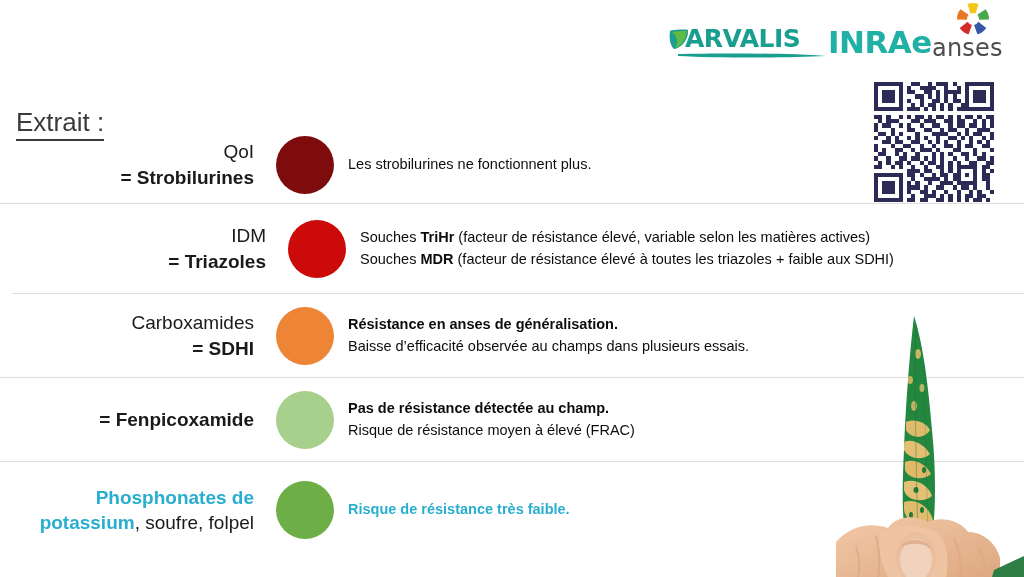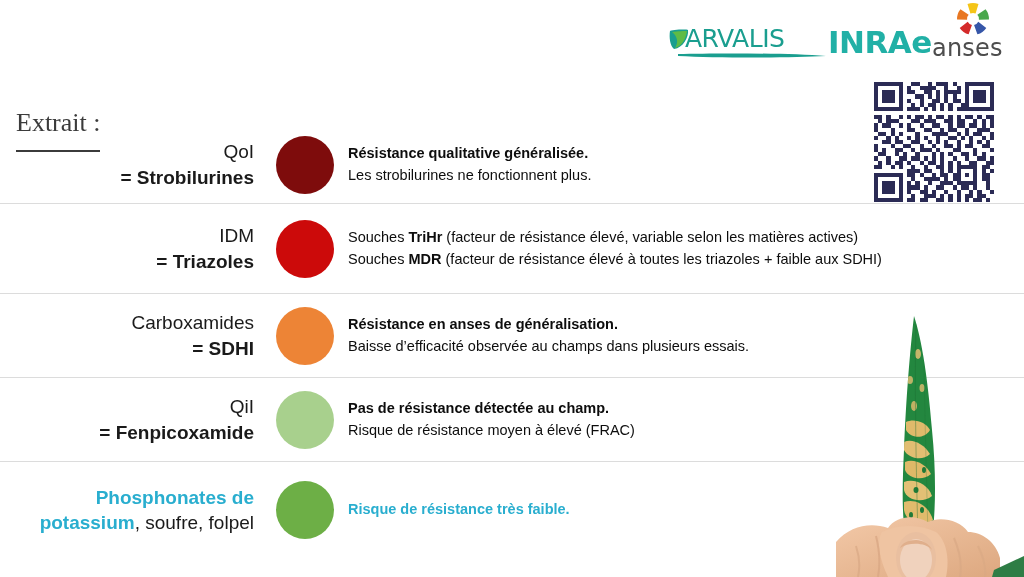--- a/index.html
+++ b/index.html
@@ -36,21 +36,21 @@
     left: 0;
     top: 4px;
     width: 22px;
     height: 24px;
   }
   .arvalis-word {
     position: absolute;
     left: 17px;
     top: 0px;
     font-family: "DejaVu Sans", sans-serif;
-    font-weight: normal;
+    font-weight: bold;
     font-size: 25px;
     letter-spacing: -0.5px;
     color: #1A9E8F;
   }
   .arvalis-swoosh {
     position: absolute;
     left: 10px;
     top: 28px;
     width: 150px;
     height: 8px;
@@ -97,25 +97,25 @@
     top: 82px;
     width: 120px;
     height: 120px;
   }
 
   
   .extrait {
     position: absolute;
     left: 16px;
     top: 108px;
-    font-family: Liberation Serif, serif;
+    font-family: Liberation Sans, sans-serif;
     font-size: 26px;
     color: #3B3B3B;
     border-bottom: 2px solid #3B3B3B;
-    padding-bottom: 12px;
+    padding-bottom: 1px;
     line-height: 1.15;
   }
 
   
   .table {
     position: absolute;
     left: 0;
     top: 126px;
     width: 1024px;
   }
@@ -164,21 +164,21 @@
     font-size: 14.5px;
     line-height: 1.45;
     color: #0d0d0d;
   }
   .col-right .hd { font-weight: bold; display: block; }
   .col-right .ln { display: block; }
   .col-right .ln b { font-weight: bold; }
   .col-right .cyanbold { color: #29AECF; font-weight: bold; }
 
   .r1 { height: 78px; }
-  .r2 { height: 90px; }
+  .r2 { height: 90px; margin-left: 12px; }
   .r3 { height: 84px; }
   .r4 { height: 84px; }
   .r5 { height: 96px; }
 
   
   .leaf-photo {
     position: absolute;
     left: 836px;
     top: 310px;
     width: 188px;
@@ -474,21 +474,20 @@
 
   <div class="row r1">
     <div class="col-left">
       <span class="l1">QoI</span>
       <span class="l2">= Strobilurines</span>
     </div>
     <div class="col-dot">
       <span class="dot" id="dot0" style="background: rgb(126, 12, 12);"></span>
     </div>
     <div class="col-right">
-      <span class="hd">Résistance qualitative généralisée.</span>
       <span class="ln">Les strobilurines ne fonctionnent plus.</span>
     </div>
   </div>
 
   <div class="row r2">
     <div class="col-left">
       <span class="l1">IDM</span>
       <span class="l2">= Triazoles</span>
     </div>
     <div class="col-dot">
@@ -509,21 +508,20 @@
       <span class="dot" id="dot2" style="background: rgb(237, 132, 54);"></span>
     </div>
     <div class="col-right">
       <span class="hd">Résistance en anses de généralisation.</span>
       <span class="ln">Baisse d’efficacité observée au champs dans plusieurs essais.</span>
     </div>
   </div>
 
   <div class="row r4">
     <div class="col-left">
-      <span class="l1">QiI</span>
       <span class="l2">= Fenpicoxamide</span>
     </div>
     <div class="col-dot">
       <span class="dot" id="dot3" style="background: rgb(168, 208, 141);"></span>
     </div>
     <div class="col-right">
       <span class="hd">Pas de résistance détectée au champ.</span>
       <span class="ln">Risque de résistance moyen à élevé (FRAC)</span>
     </div>
   </div>

